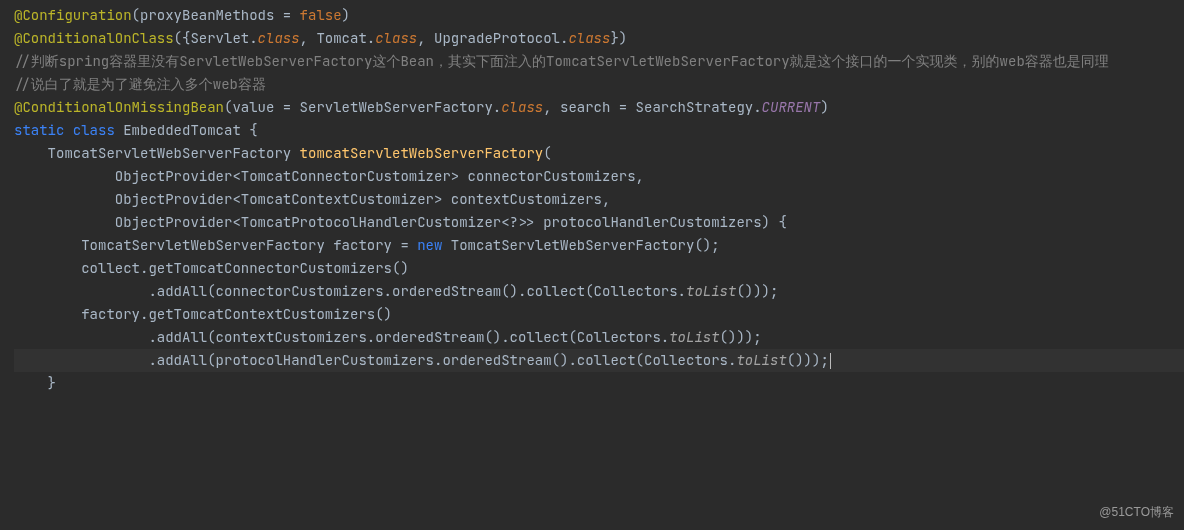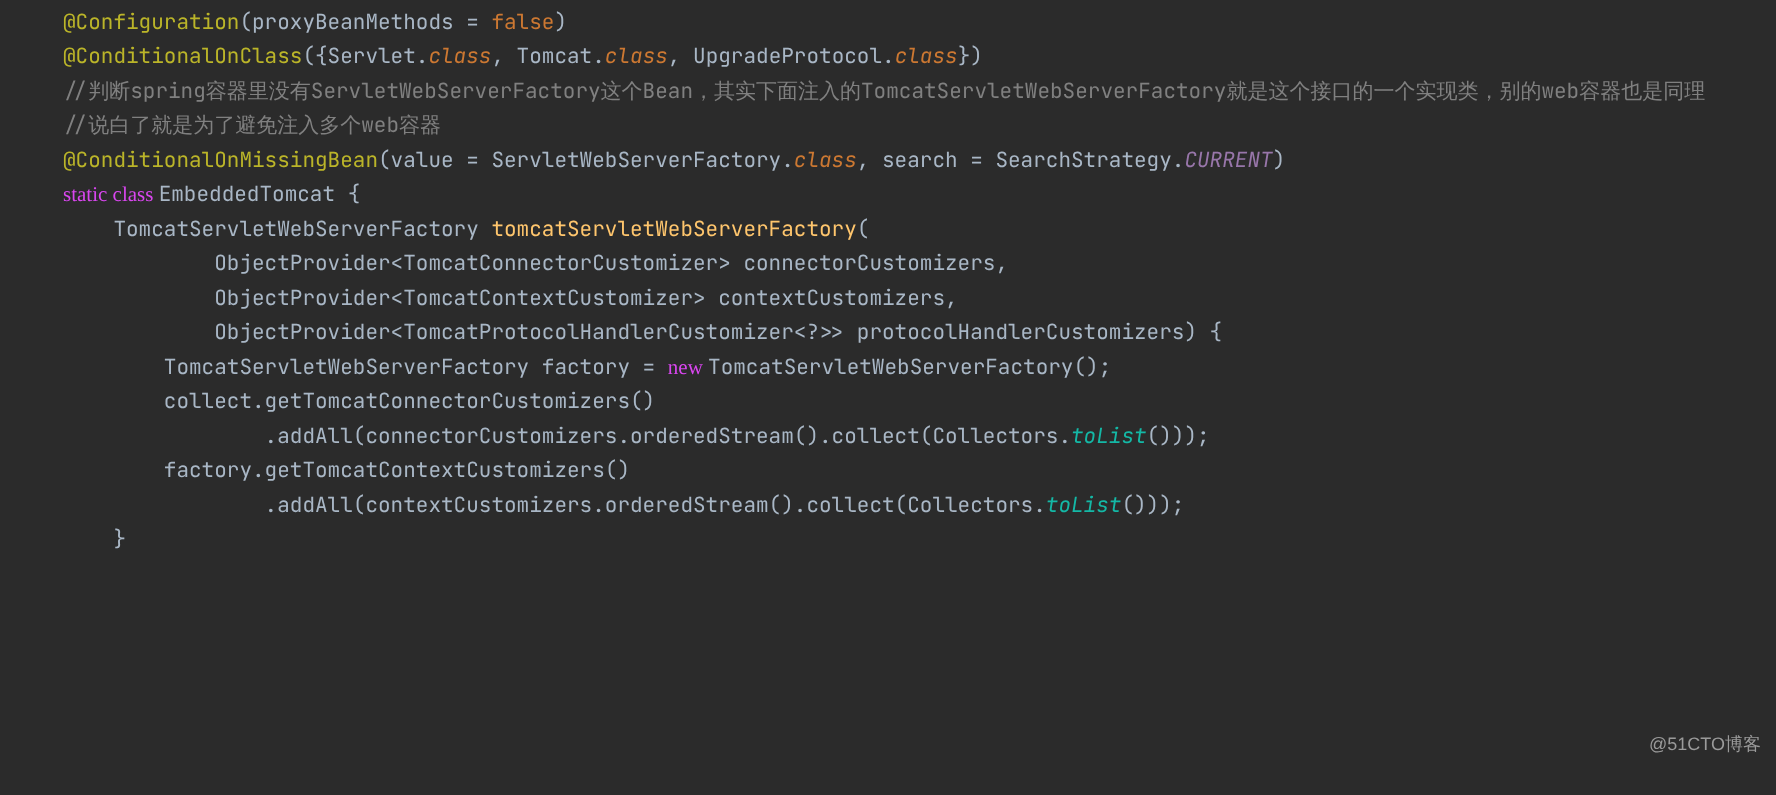--- a/index.html
+++ b/index.html
@@ -9,39 +9,39 @@
     font-size:14px;
     line-height:23px;
     color:#a9b7c6;
     width:1184px;
     height:530px;
     overflow:hidden;
     position:relative;
     padding-left:14px;
     padding-top:4px;
   }
-  .line { white-space:pre;margin-left:28px; }
+  .line { white-space:pre; }
   .annotation { color:#bbb529; }
-  .keyword { color:#d946ef;font-family:Liberation Serif, serif; }
+  .keyword { color:#3b82f6; }
   .kw-class { color:#cc7832; font-style:italic; }
   .str-false { color:#cc7832; }
   .comment { color:#808080; }
   .method-decl { color:#ffc66d; }
-  .static-italic { color:#14b8a6; font-style:italic; }
+  .static-italic { color:#a3a3a3; font-style:italic; }
   .current-italic { color:#9876aa; font-style:italic; }
   .plain { color:#a9b7c6; }
   .caret-line {
     background:#323232;
     display:block;
     width:100%;
   }
   .watermark {
     position:absolute;
     right:10px;
-    bottom:22px;
+    bottom:6px;
     color:#9a9a9a;
     font-family: -apple-system,Arial,sans-serif;
     font-size:12px;
   }
   .caret {
     display:inline-block;
     width:1px;
     height:16px;
     background:#bbbbbb;
     vertical-align:middle;
@@ -76,19 +76,20 @@
   <div class="line"><span class="plain">            ObjectProvider&lt;TomcatProtocolHandlerCustomizer&lt;?&gt;&gt; protocolHandlerCustomizers) {</span></div>
 
   <div class="line"><span class="plain">        TomcatServletWebServerFactory factory = </span><span class="keyword">new </span><span class="plain">TomcatServletWebServerFactory();</span></div>
 
   <div class="line"><span class="plain">        collect.getTomcatConnectorCustomizers()</span></div>
   <div class="line"><span class="plain">                .addAll(connectorCustomizers.orderedStream().collect(Collectors.</span><span class="static-italic">toList</span><span class="plain">()));</span></div>
 
   <div class="line"><span class="plain">        factory.getTomcatContextCustomizers()</span></div>
   <div class="line"><span class="plain">                .addAll(contextCustomizers.orderedStream().collect(Collectors.</span><span class="static-italic">toList</span><span class="plain">()));</span></div>
 
+  <div class="line caret-line"><span class="plain">                .addAll(protocolHandlerCustomizers.orderedStream().collect(Collectors.</span><span class="static-italic">toList</span><span class="plain">()));</span><span class="caret"></span></div>
 
 
   <div class="line"><span class="plain">    }</span></div>
 
 </div>
 
 <div class="watermark">@51CTO博客</div>
 
 </body></html>

